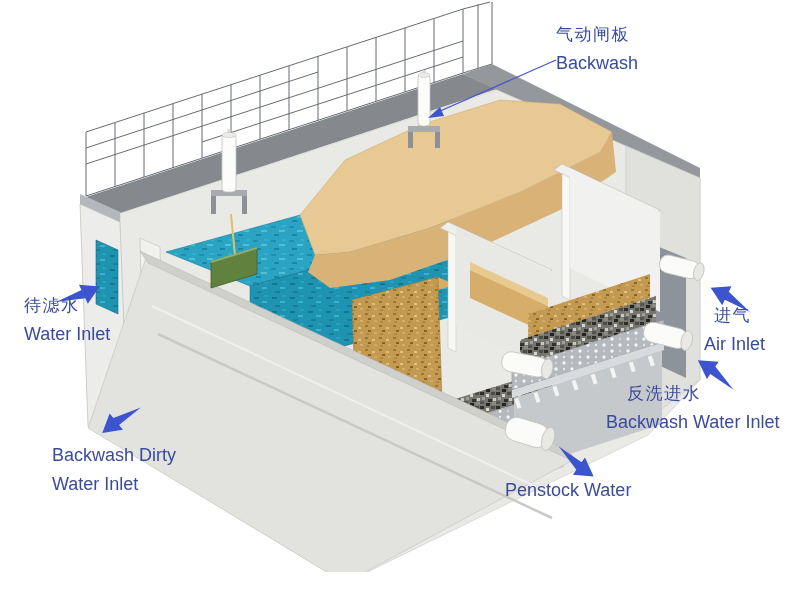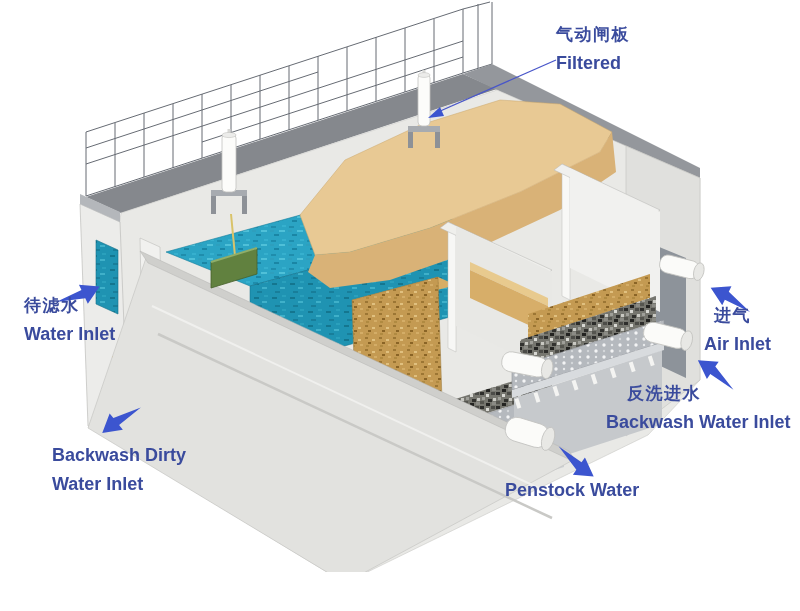--- a/index.html
+++ b/index.html
@@ -1,17 +1,17 @@
 <!DOCTYPE html>
 <html><head>
 <meta charset="utf-8">
 <style>
   html,body{margin:0;padding:0;background:#ffffff;}
   #stage{position:relative;width:800px;height:572px;background:#ffffff;overflow:hidden;
-         font-family:"Liberation Sans",sans-serif;font-weight:bold;}
+         font-family:"Liberation Sans",sans-serif;}
   #stage svg{position:absolute;left:0;top:0;}
   .lbl{position:absolute;color:#3a4b9d;}
   .lbl span{display:block;}
   .lbl .zh{font-size:17px;letter-spacing:1.5px;line-height:29px;}
   .lbl .en{font-size:18px;line-height:29px;}
   #lbl-penstock{left:556px;top:20px;}
   #lbl-water-inlet{left:24px;top:291px;}
   #lbl-backwash-outlet{left:52px;top:441px;}
   #lbl-air-inlet{left:704px;top:301px;}
   #lbl-air-inlet .zh{margin-left:10px;}
@@ -167,21 +167,21 @@
   <polygon class="arrow" points="428,118 440,107 444,116"></polygon>
   <use href="#arrowShape" class="arrow" transform="translate(58,306) rotate(-25)"></use>
   <use href="#arrowShape" class="arrow" transform="translate(138,404) rotate(141)"></use>
   <use href="#arrowShape" class="arrow" transform="translate(752,308) rotate(-154)"></use>
   <use href="#arrowShape" class="arrow" transform="translate(736,386) rotate(-146)"></use>
   <use href="#arrowShape" class="arrow" transform="translate(556,450) rotate(35)"></use>
 </svg>
 
 <div class="lbl" id="lbl-penstock">
   <span class="zh">气动闸板</span>
-  <span class="en">Filtered</span>
+  <span class="en">Backwash</span>
 </div>
 
 <div class="lbl" id="lbl-water-inlet">
   <span class="zh">待滤水</span>
   <span class="en">Water Inlet</span>
 </div>
 
 <div class="lbl" id="lbl-backwash-outlet">
   <span class="en">Backwash Dirty</span>
   <span class="en">Water Inlet</span>

